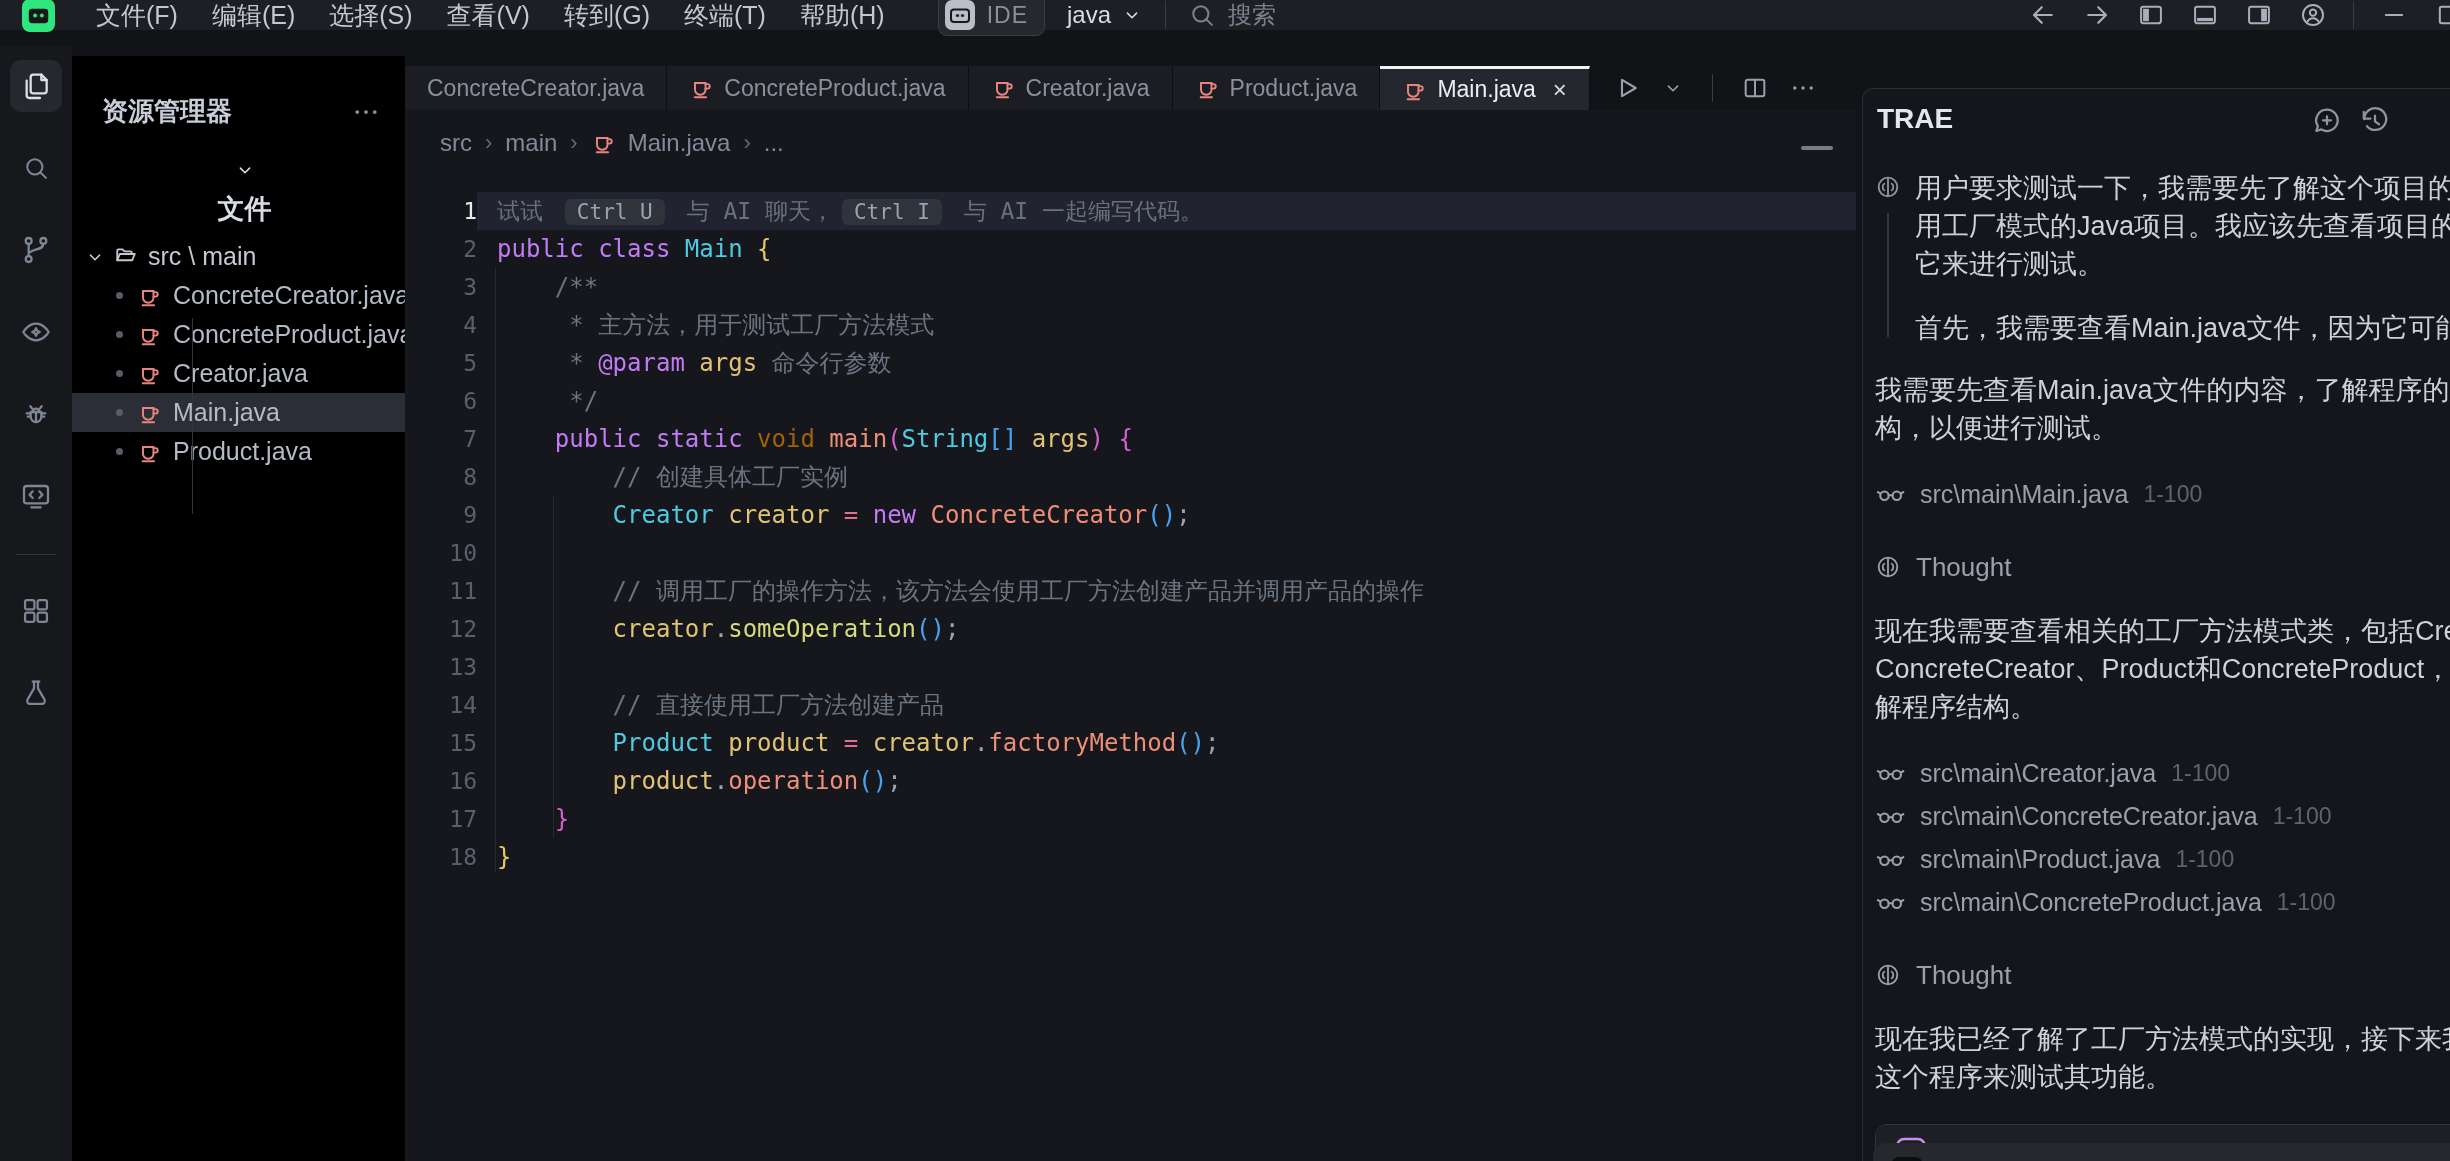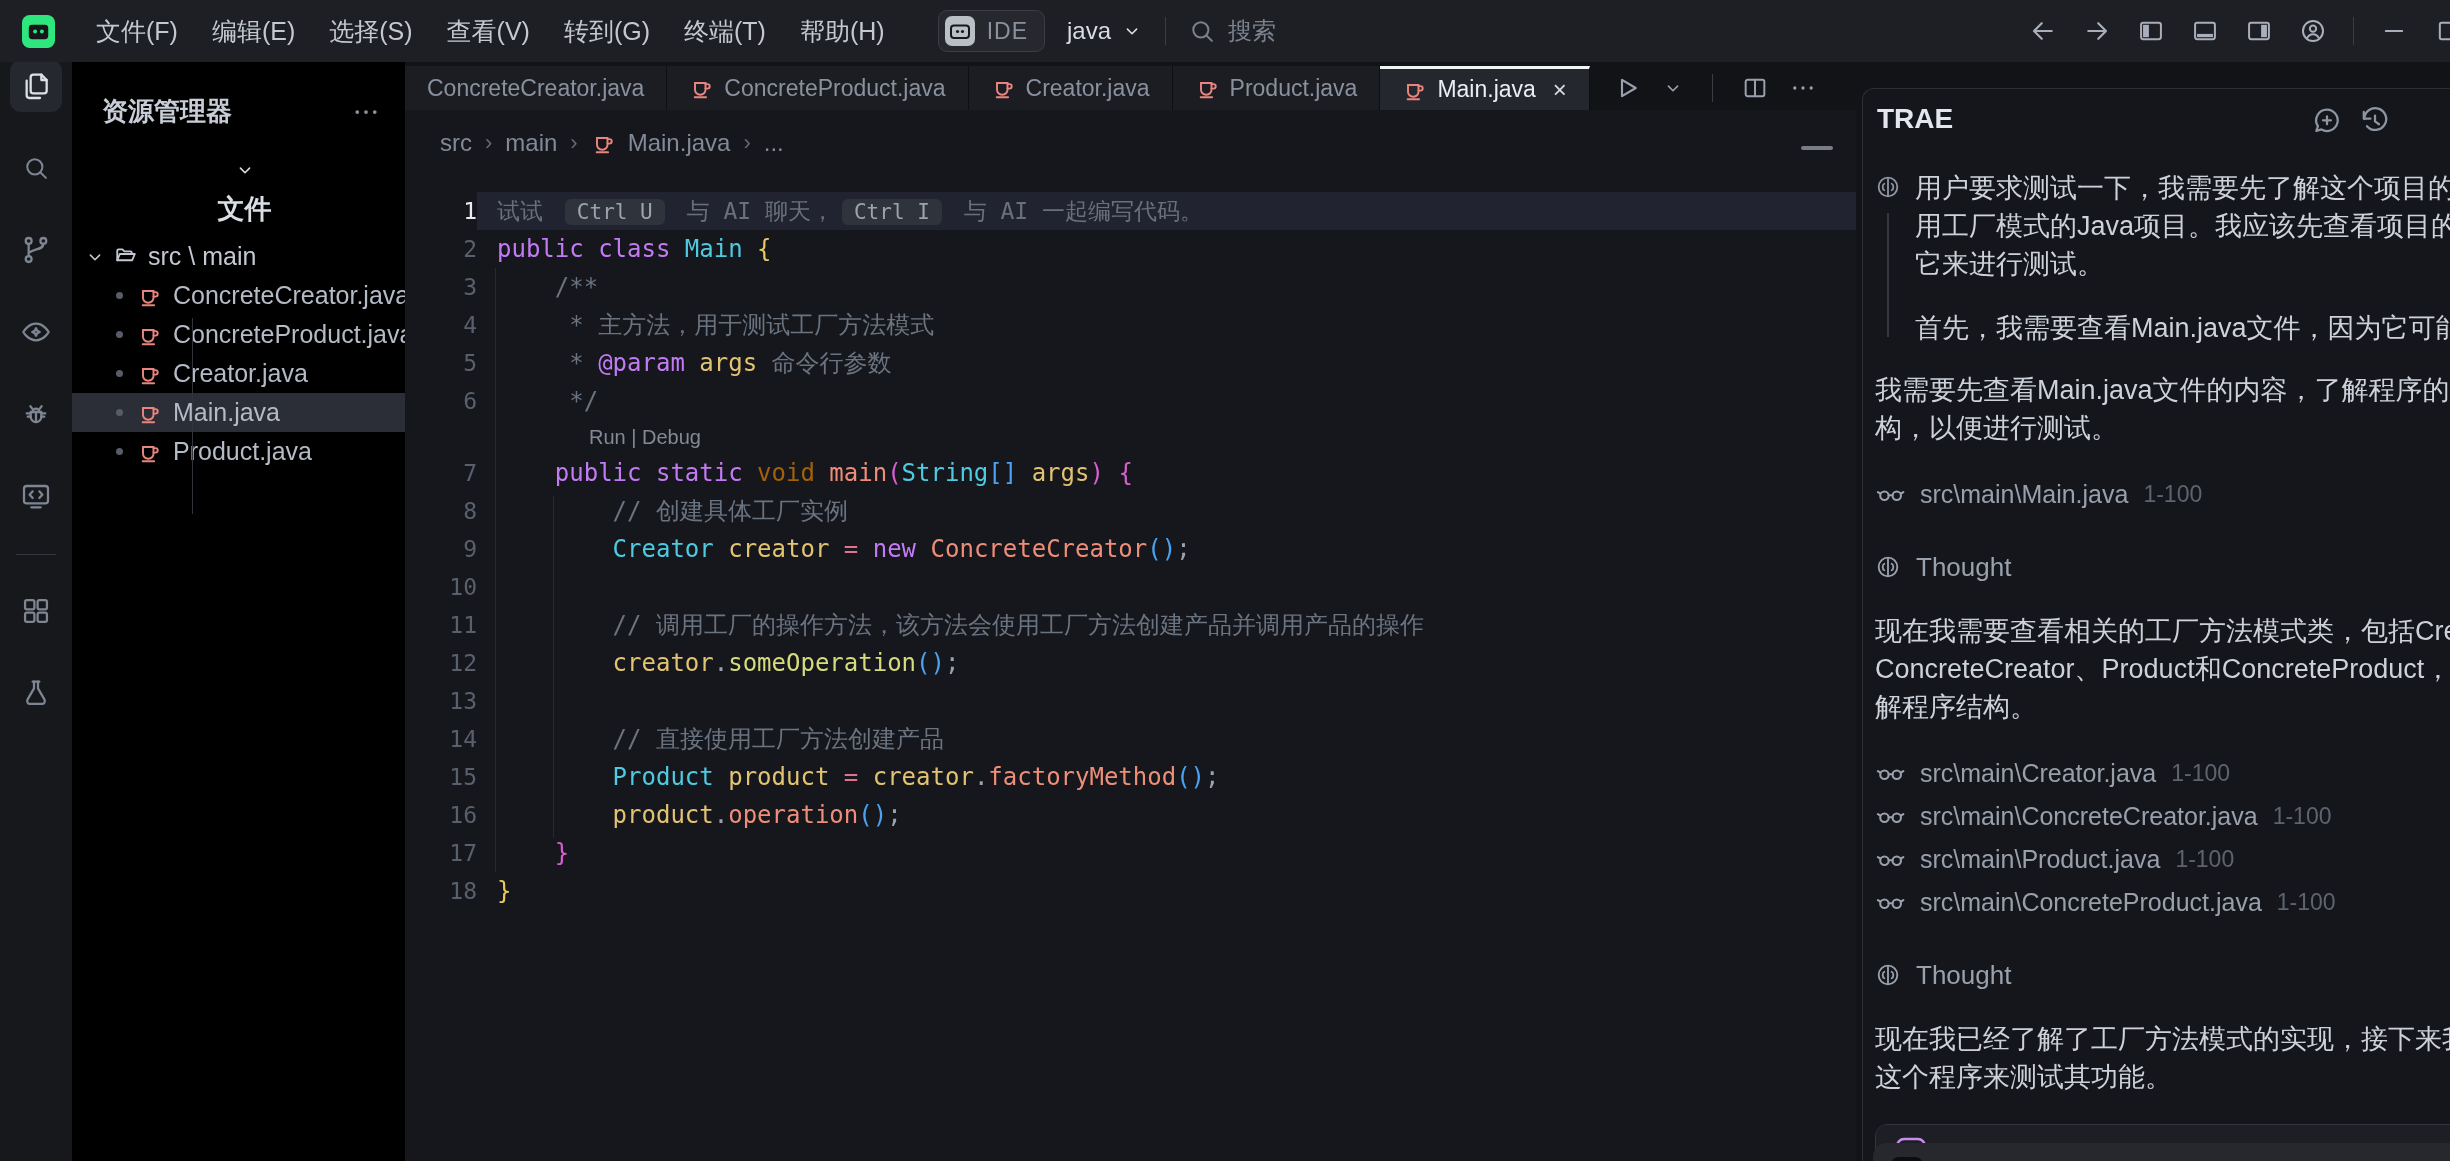--- a/index.html
+++ b/index.html
@@ -1,20 +1,20 @@
 <!DOCTYPE html>
 <html><head>
 <meta charset="utf-8">
 <style>
   * { margin:0; padding:0; box-sizing:border-box; }
   html,body { width:2450px; height:1161px; overflow:hidden; background:#121316;
               font-family:"Liberation Sans", sans-serif; }
 
   
-  .titlebar{ position:absolute; top:0; left:0; width:2450px; height:62px;
+  .titlebar{ position:absolute; top:0; left:0; width:2450px; height:30px;
     background:#1d1f24; display:flex; align-items:center; padding-left:16px; z-index:50;}
   .tb-logo{ width:33px; height:33px; margin:0 24px 0 6px; flex:none;}
   .menu{ display:flex; align-items:center; }
   .menu-item{ padding:0 17px; font-size:25px; color:#c3c8d1; height:46px; line-height:46px; cursor:default;}
   .tb-center{ display:flex; align-items:center; margin-left:36px; gap:22px;}
   .ide-pill{ display:flex; align-items:center; gap:12px; background:#26282e;
     border:1px solid #3a3d44; border-radius:9px; padding:5px 16px 5px 6px; }
   .ide-badge{ width:30px; height:30px; background:#b9bec7; border-radius:7px;
     display:flex; align-items:center; justify-content:center;}
   .ide-label{ font-size:23px; color:#8b919c; letter-spacing:1px;}
@@ -473,24 +473,20 @@
         <span class="ln">4</span>
         <span class="lc"><span class="tk-doc">     * 主方法，用于测试工厂方法模式</span></span>
       </div>
       <div class="cl">
         <span class="ln">5</span>
         <span class="lc"><span class="tk-doc">     * </span><span class="tk-kw">@param</span><span class="tk-var"> args</span><span class="tk-doc"> 命令行参数</span></span>
       </div>
       <div class="cl">
         <span class="ln">6</span>
         <span class="lc"><span class="tk-doc">     */</span></span>
-      </div>
-      <div class="cl lens">
-        <span class="ln"></span>
-        <span class="lens-txt">Run | Debug</span>
       </div>
       <div class="cl">
         <span class="ln">7</span>
         <span class="lc"><span class="tk-pl">    </span><span class="tk-kw">public</span><span class="tk-pl"> </span><span class="tk-kw">static</span><span class="tk-pl"> </span><span class="tk-type">void</span><span class="tk-pl"> </span><span class="tk-fn">main</span><span class="tk-b2">(</span><span class="tk-cls">String</span><span class="tk-b3">[]</span><span class="tk-pl"> </span><span class="tk-var">args</span><span class="tk-b2">)</span><span class="tk-pl"> </span><span class="tk-b2">{</span></span>
       </div>
       <div class="cl">
         <span class="ln">8</span>
         <span class="lc"><span class="tk-pl">        </span><span class="tk-cm">// 创建具体工厂实例</span></span>
       </div>
       <div class="cl">

